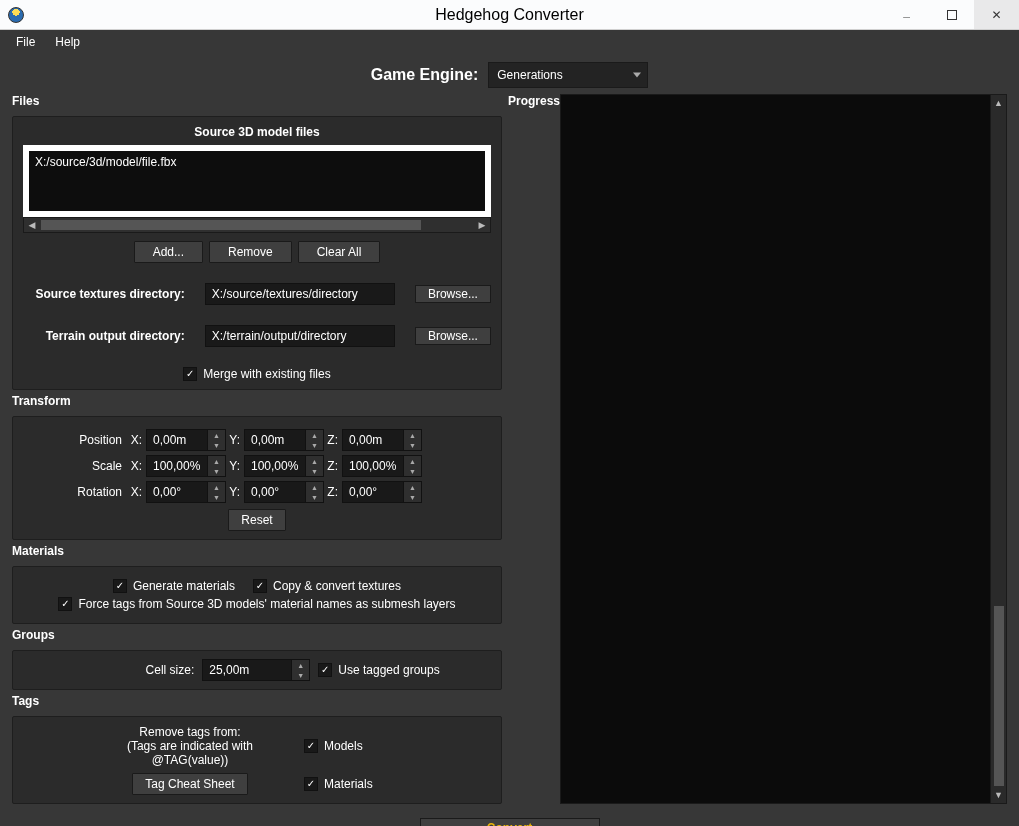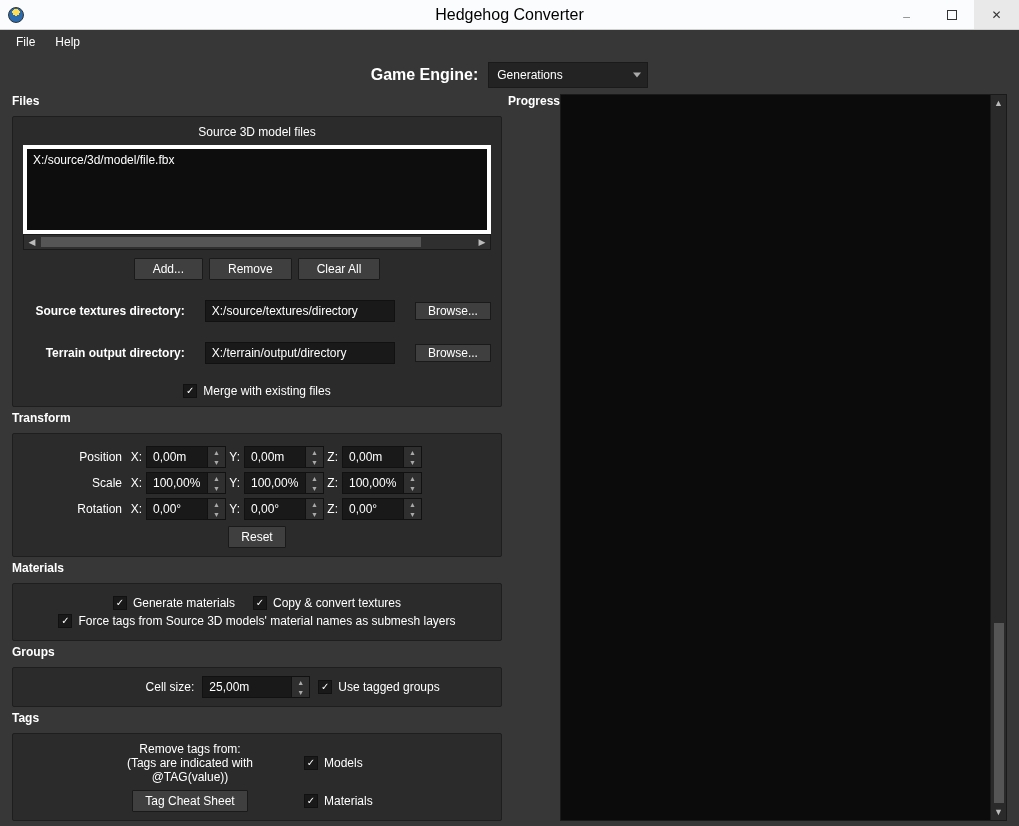--- a/index.html
+++ b/index.html
@@ -25,22 +25,22 @@
 
   
   .main { display:flex; padding:0 12px 8px 12px; gap:6px;}
   .left { width:490px; display:flex; flex-direction:column; gap:4px;}
   .right { flex:1; display:flex; flex-direction:row;}
 
   .sect-title { font-weight:bold; font-size:12px; margin:0 0 4px 0;}
   .panel { background:#2b2b2b; border:1px solid #1e1e1e; border-radius:2px; padding:8px 10px;}
 
   
-  .fhead { text-align:center; font-weight:normal; margin-bottom:6px;}
-  .filelist { background:#0d0d0d; border:4px solid #ffffff; height:89px; padding:4px 6px; overflow:hidden;}
+  .fhead { text-align:center; font-weight:bold; margin-bottom:6px;}
+  .filelist { background:#0d0d0d; border:6px solid #ffffff; height:72px; padding:4px 6px; overflow:hidden;}
   .hscroll { height:16px; background:#2f2f2f; border:1px solid #1a1a1a; display:flex; align-items:center; margin-top:0;}
   .hscroll .arrow{ width:16px;text-align:center;color:#bbb;font-size:9px;}
   .hscroll .thumb{ flex:0 0 380px; height:10px; background:#555; margin:0 1px;}
   .hscroll .track{ flex:1;}
   .btnrow { display:flex; justify-content:center; gap:6px; margin:8px 0;}
   .btn { background:#3f3f3f; border:1px solid #1a1a1a; color:#fff; height:22px; padding:0 18px; display:flex; align-items:center; justify-content:center; border-radius:1px;}
   .btn.sm{padding:0 12px;}
   .form-row { display:flex; align-items:center; gap:20px; margin:20px 0;}
   .form-row .flabel { width:170px; text-align:right; font-weight:bold;}
   .txt { background:#191919; border:1px solid #111; color:#fff; height:22px; padding:0 6px; flex:1;}

